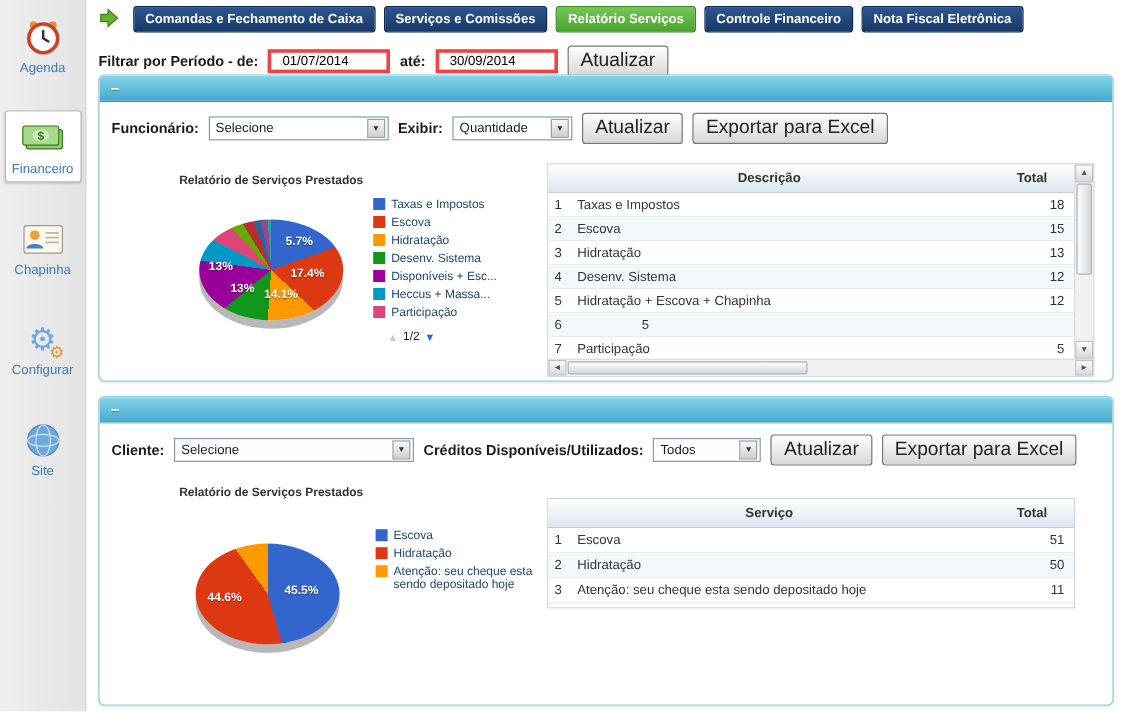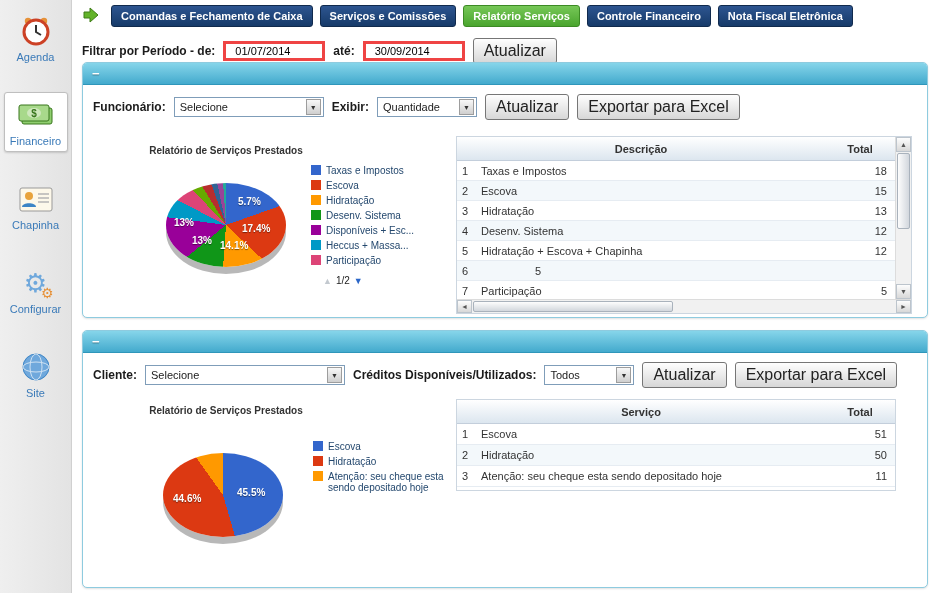--- a/index.html
+++ b/index.html
@@ -67,21 +67,21 @@
   .li{display:flex;align-items:flex-start;gap:5px;margin-bottom:4px;line-height:11px}
   .sw{width:10px;height:10px;flex:0 0 10px}
   .li-txt{max-width:120px}
   .pager{margin-top:9px;margin-left:12px;display:flex;align-items:center;gap:4px;font-size:10px;color:#222}
   .pager .prev{color:#c3c9cf;font-size:9px;cursor:pointer}
   .pager .next{color:#2a66c8;font-size:9px;cursor:pointer}
 
   
   .rtable{position:absolute;background:#fff;border:1px solid #ccd6e0;font-size:11px;color:#333}
   .rtable1{left:373px;top:73px;width:456px;height:178px}
-  .rtable2{left:373px;top:68px;width:440px;height:92px}
+  .rtable2{left:373px;top:84px;width:440px;height:92px}
   .rt-head{display:flex;height:24px;align-items:center;background:linear-gradient(#ffffff,#dce6ef);
     border-bottom:1px solid #c3cedb;font-weight:bold}
   .rtable1 .rt-head,.rtable1 .rt-row{margin-right:16px}
   .h-desc{flex:1;text-align:center}
   .h-total{width:70px;text-align:center}
   .rt-row{display:flex;height:20px;align-items:center;border-bottom:1px solid #e6ecf2;background:#fff}
   .rtable2 .rt-row{height:21px}
   .rt-row.alt{background:#f3f8fb}
   .c-n{width:22px;padding-left:5px}
   .c-d{flex:1;padding-left:2px;white-space:nowrap;overflow:hidden}

